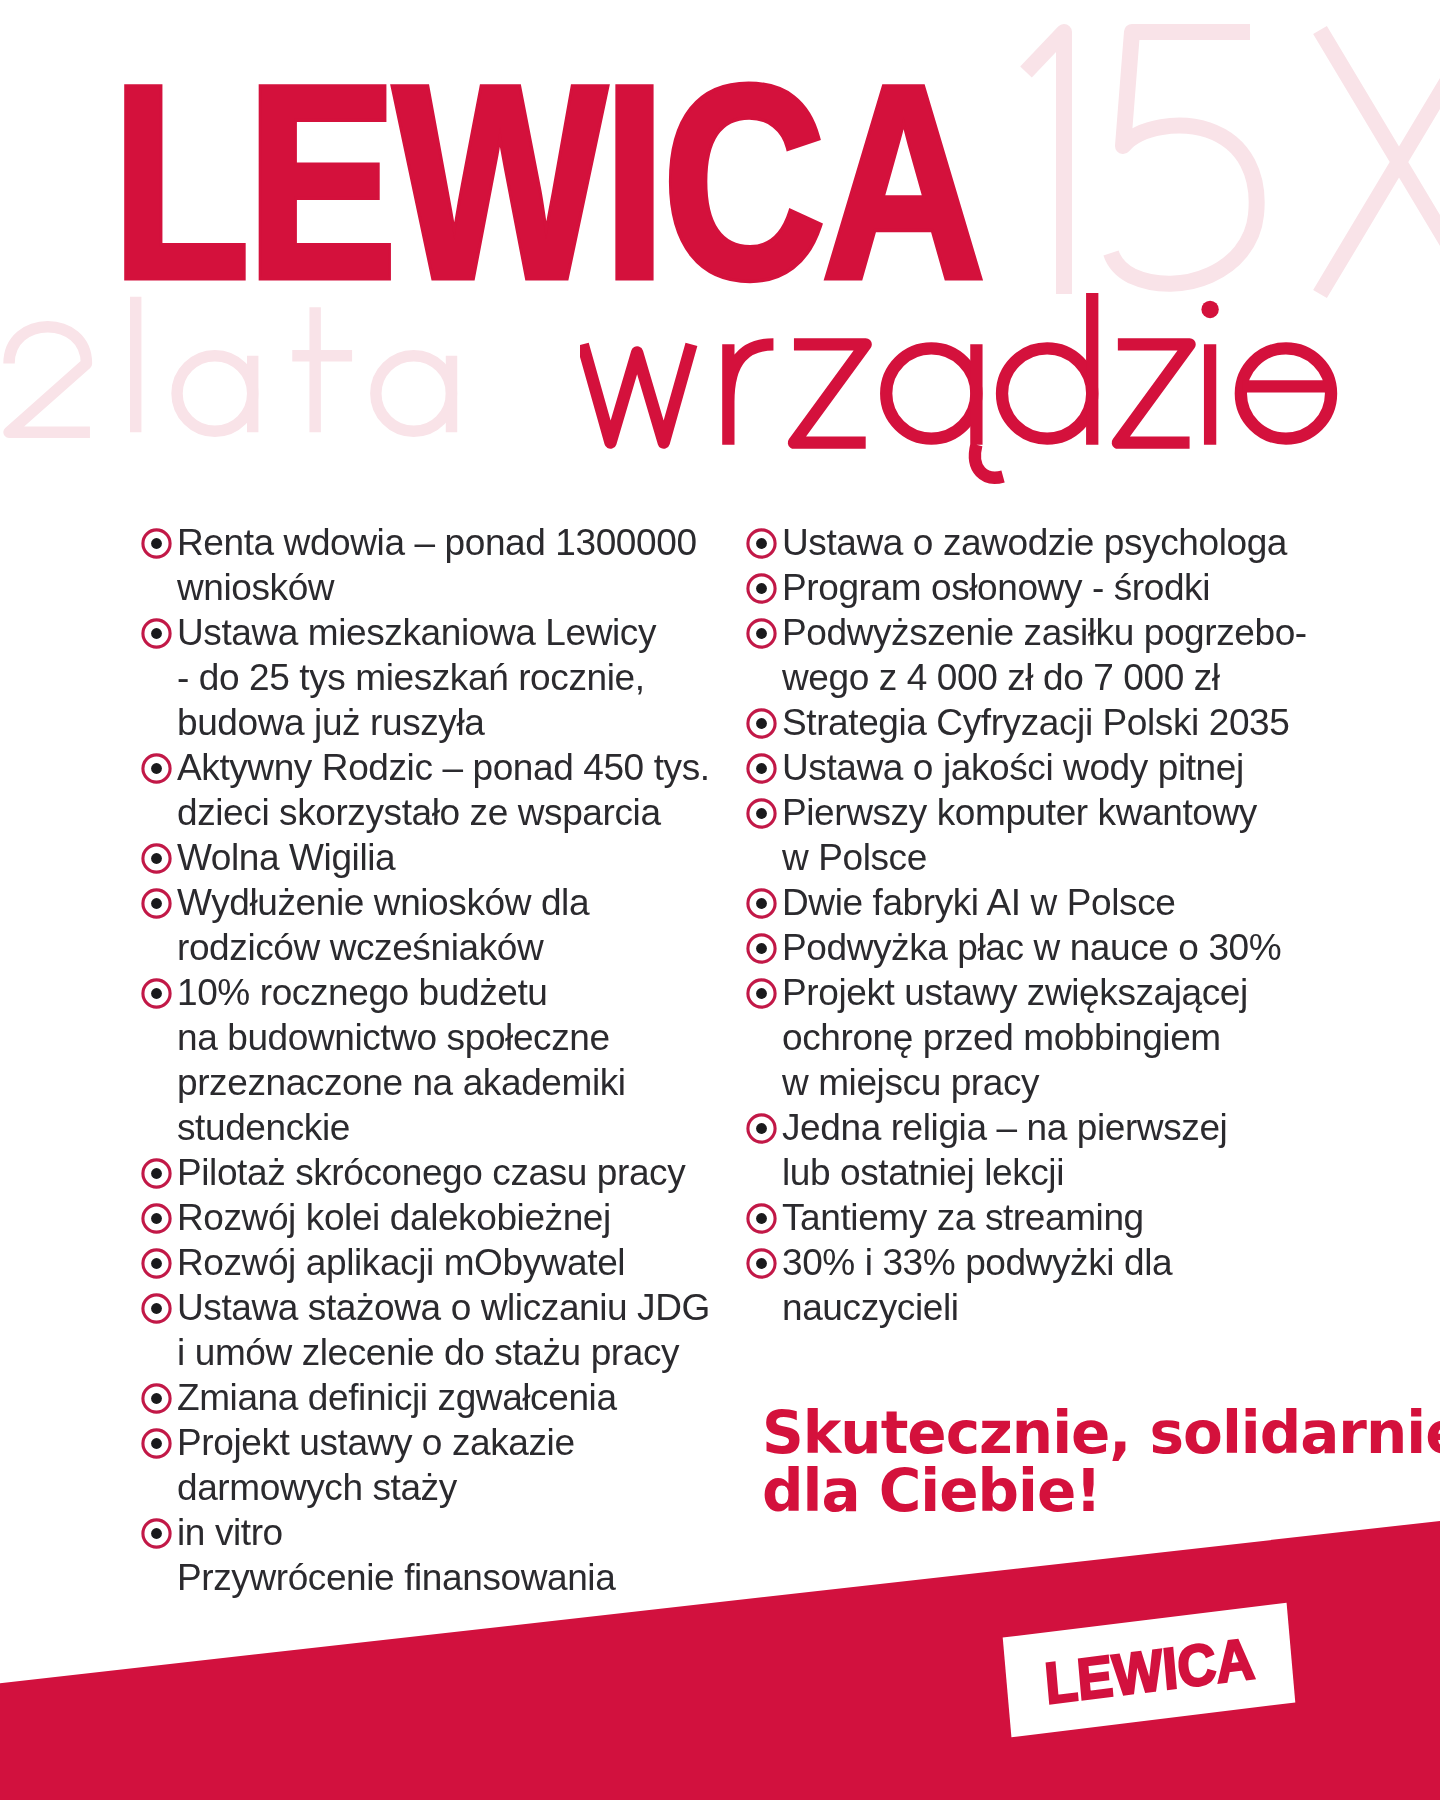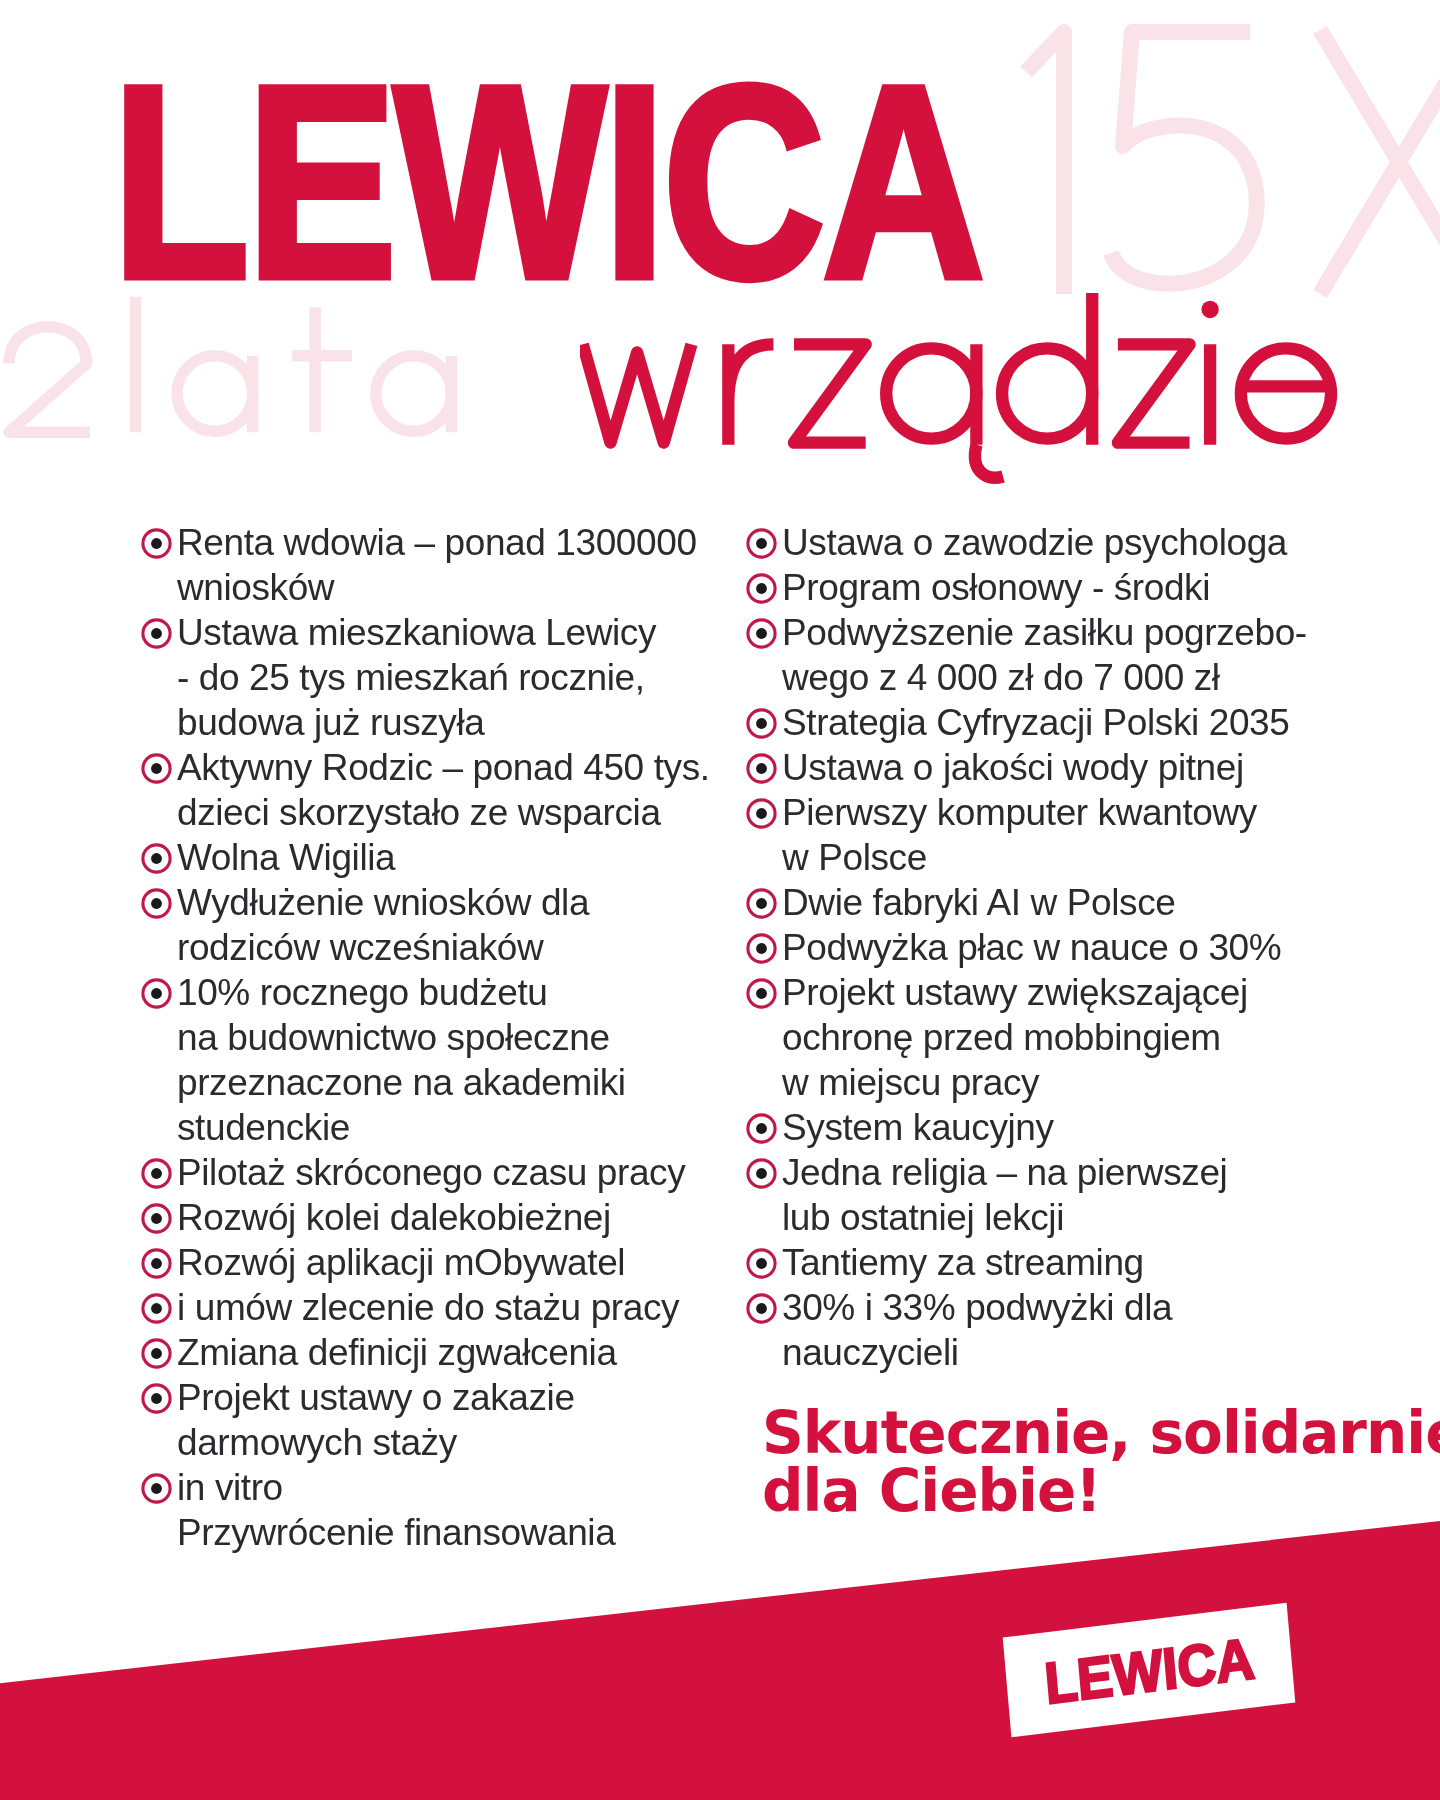--- a/index.html
+++ b/index.html
@@ -205,20 +205,21 @@
         <div class="line">Rozwój aplikacji mObywatel</div>
       </div>
   </div>
 
   <div class="item">
     <svg class="bullet" viewBox="0 0 34 34" aria-hidden="true">
       <circle class="ring" cx="17" cy="17" r="14"></circle>
       <circle class="core" cx="17" cy="17" r="5.6"></circle>
     </svg>
     <div class="lines">
+        <div class="line">Ustawa stażowa o wliczaniu JDG</div>
         <div class="line">i umów zlecenie do stażu pracy</div>
       </div>
   </div>
 
   <div class="item">
     <svg class="bullet" viewBox="0 0 34 34" aria-hidden="true">
       <circle class="ring" cx="17" cy="17" r="14"></circle>
       <circle class="core" cx="17" cy="17" r="5.6"></circle>
     </svg>
     <div class="lines">
@@ -337,29 +338,20 @@
       <circle class="ring" cx="17" cy="17" r="14"></circle>
       <circle class="core" cx="17" cy="17" r="5.6"></circle>
     </svg>
     <div class="lines">
         <div class="line">Projekt ustawy zwiększającej</div>
         <div class="line">ochronę przed mobbingiem</div>
         <div class="line">w miejscu pracy</div>
       </div>
   </div>
 
-  <div class="item">
-    <svg class="bullet" viewBox="0 0 34 34" aria-hidden="true">
-      <circle class="ring" cx="17" cy="17" r="14"></circle>
-      <circle class="core" cx="17" cy="17" r="5.6"></circle>
-    </svg>
-    <div class="lines">
-        <div class="line">System kaucyjny</div>
-      </div>
-  </div>
 
   <div class="item">
     <svg class="bullet" viewBox="0 0 34 34" aria-hidden="true">
       <circle class="ring" cx="17" cy="17" r="14"></circle>
       <circle class="core" cx="17" cy="17" r="5.6"></circle>
     </svg>
     <div class="lines">
         <div class="line">Jedna religia – na pierwszej</div>
         <div class="line">lub ostatniej lekcji</div>
       </div>

